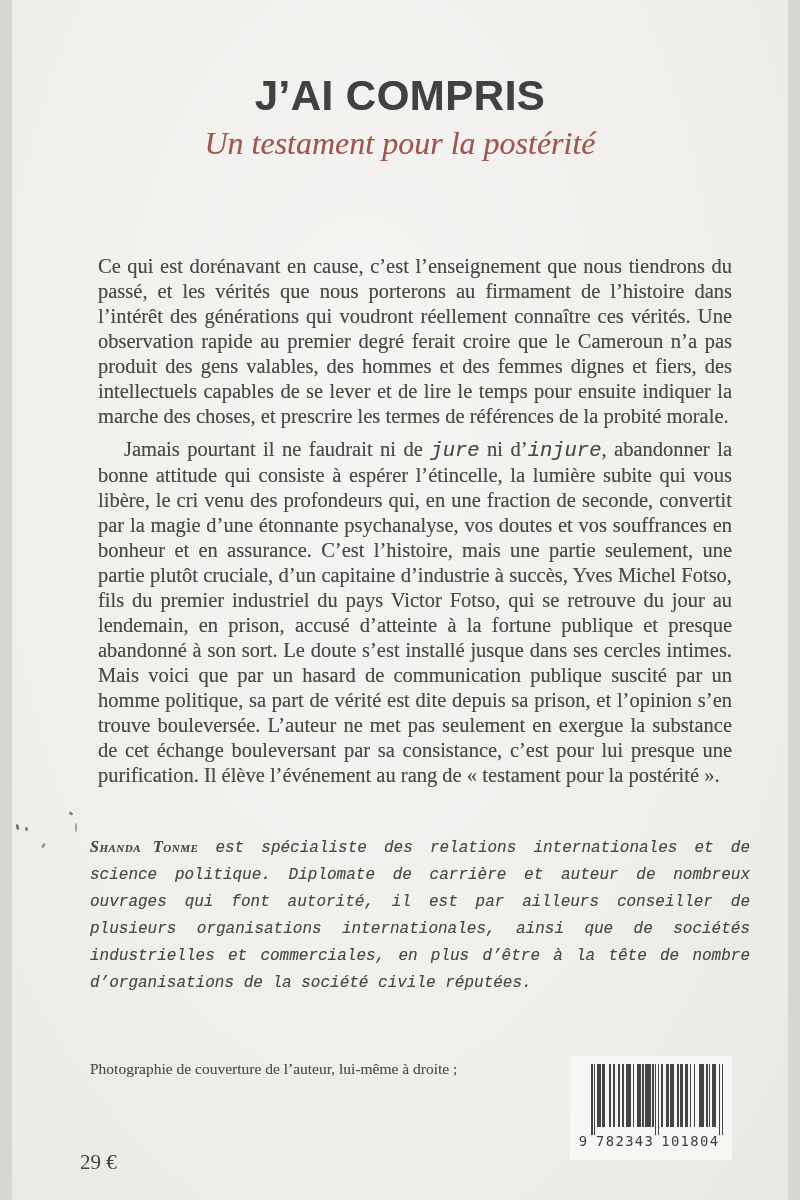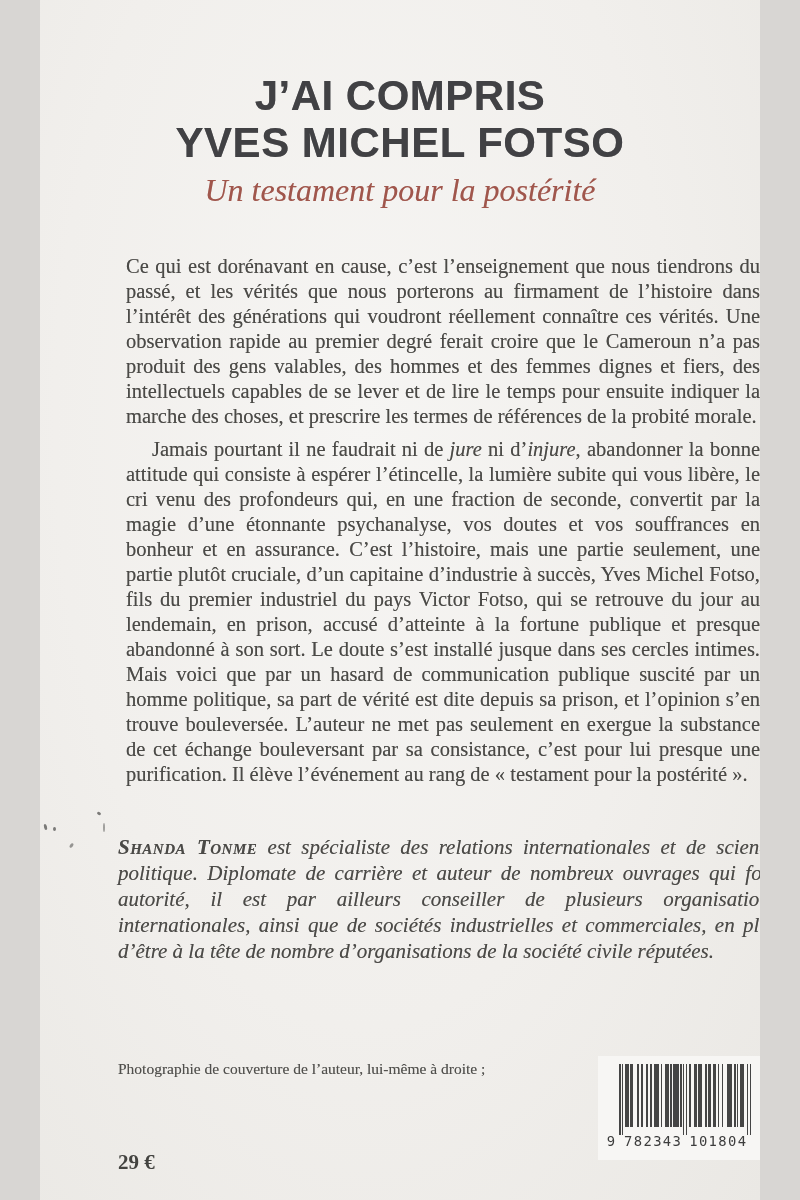--- a/index.html
+++ b/index.html
@@ -1,18 +1,18 @@
 <!DOCTYPE html>
 <html lang="fr" style="--title: #414144; --subtitle: #a0564c; --body-text: #4b4a47;"><head>
 <meta charset="utf-8">
 <style>
   html,body{margin:0;padding:0;background:#d8d6d3;}
   .cover{
     position:relative;
-    width:720px;height:1200px;
+    width:776px;height:1200px;
     margin:0 auto;
     background:radial-gradient(ellipse at 45% 35%, #f6f5f3 0%, #f1efec 55%, #eae8e4 100%);
     font-family:"Liberation Serif", serif;
     color:var(--body-text,#4b4a47);
     overflow:hidden;
   }
   
   .titles{position:absolute;left:0;right:0;top:72px;text-align:center;}
   .title-line{
     font-family:"Liberation Sans", sans-serif;
@@ -33,41 +33,41 @@
   }
   
   .blurb{
     position:absolute;left:78px;top:246px;width:650px;
     font-size:20.5px;line-height:25px;
     text-align:justify;
     text-shadow:0 0 .5px rgba(75,74,71,.55);
   }
   .blurb p{margin:8px;}
   .blurb p + p{text-indent:26px;}
-  .seg-italic{font-style:italic;}
+  .seg-italic{font-style:italic;font-family:Liberation Mono, monospace;}
   .seg-name{font-variant:small-caps;font-weight:bold;letter-spacing:.5px;}
   
   .bio{
     position:absolute;left:78px;top:834px;width:660px;
-    font-size:21px;line-height:26px;
+    font-size:16px;line-height:26px;
     font-style:italic;
     text-align:justify;
     text-shadow:0 0 .5px rgba(75,74,71,.5);
   }
   .bio p{margin:0;}
   
   .credit{
     position:absolute;left:78px;top:1059px;
     font-size:15.5px;line-height:20px;
     color:#51504d;
     text-shadow:0 0 .4px rgba(80,80,77,.5);
     text-align:center;
   }
   .isbn{position:absolute;left:78px;top:1120px;font-size:21px;color:#434340;}
-  .price{position:absolute;left:78px;top:1150px;font-size:21px;color:#434340;font-weight:bold;}
+  .price{position:absolute;left:68px;top:1150px;font-size:21px;color:#434340;}
   
   .barcode-panel{
     position:absolute;left:558px;top:1056px;width:162px;height:104px;
     background:#f7f6f4;
     display:flex;align-items:flex-start;justify-content:center;
     padding-top:8px;box-sizing:border-box;
   }
   .barcode-panel svg text{
     font-family:"DejaVu Sans Mono", monospace;
     fill:#3d3d3d;
@@ -80,21 +80,20 @@
   .speck.s4{left:13px;top:827px;width:3px;height:4px;}
   .speck.s5{left:30px;top:843px;width:3px;height:5px;transform:rotate(40deg);background:rgba(60,60,58,.5);}
 </style>
 </head>
 <body>
 
 <div class="cover">
 
   <div class="titles">
     <div class="title-line">J’AI COMPRIS</div>
-    <div class="title-line">YVES MICHEL FOTSO</div>
     <div class="subtitle">Un testament pour la postérité</div>
   </div>
 
   <div class="blurb">
     <p>Ce qui est dorénavant en cause, c’est l’enseignement que nous tiendrons du passé, et les vérités que nous porterons au firmament de l’histoire dans l’intérêt des générations qui voudront réellement connaître ces vérités. Une observation rapide au premier degré ferait croire que le Cameroun n’a pas produit des gens valables, des hommes et des femmes dignes et fiers, des intellectuels capables de se lever et de lire le temps pour ensuite indiquer la marche des choses, et prescrire les termes de références de la probité morale.</p>
     <p><span class="seg-plain">Jamais pourtant il ne faudrait ni de </span><span class="seg-italic">jure</span><span class="seg-plain"> ni d’</span><span class="seg-italic">injure</span><span class="seg-plain">, abandonner la bonne attitude qui consiste à espérer l’étincelle, la lumière subite qui vous libère, le cri venu des profondeurs qui, en une fraction de seconde, convertit par la magie d’une étonnante psychanalyse, vos doutes et vos souffrances en bonheur et en assurance. C’est l’histoire, mais une partie seulement, une partie plutôt cruciale, d’un capitaine d’industrie à succès, Yves Michel Fotso, fils du premier industriel du pays Victor Fotso, qui se retrouve du jour au lendemain, en prison, accusé d’atteinte à la fortune publique et presque abandonné à son sort.  Le doute s’est installé jusque dans ses cercles intimes. Mais voici que par un hasard de communication publique suscité par un homme politique, sa part de vérité est dite depuis sa prison, et l’opinion s’en trouve bouleversée. L’auteur ne met pas seulement en exergue la substance de cet échange bouleversant par sa consistance, c’est pour lui presque une purification. Il élève l’événement au rang de « testament pour la postérité ».</span></p>
   </div>
 
   <div class="bio">
     <p><span class="seg-name">Shanda Tonme</span><span class="seg-italic"> est spécialiste des relations internationales et de science politique. Diplomate de carrière et auteur de nombreux ouvrages qui font autorité, il est par ailleurs conseiller de plusieurs organisations internationales, ainsi que de sociétés industrielles et commerciales,  en plus d’être à la tête de nombre d’organisations de la société civile réputées.</span></p>

